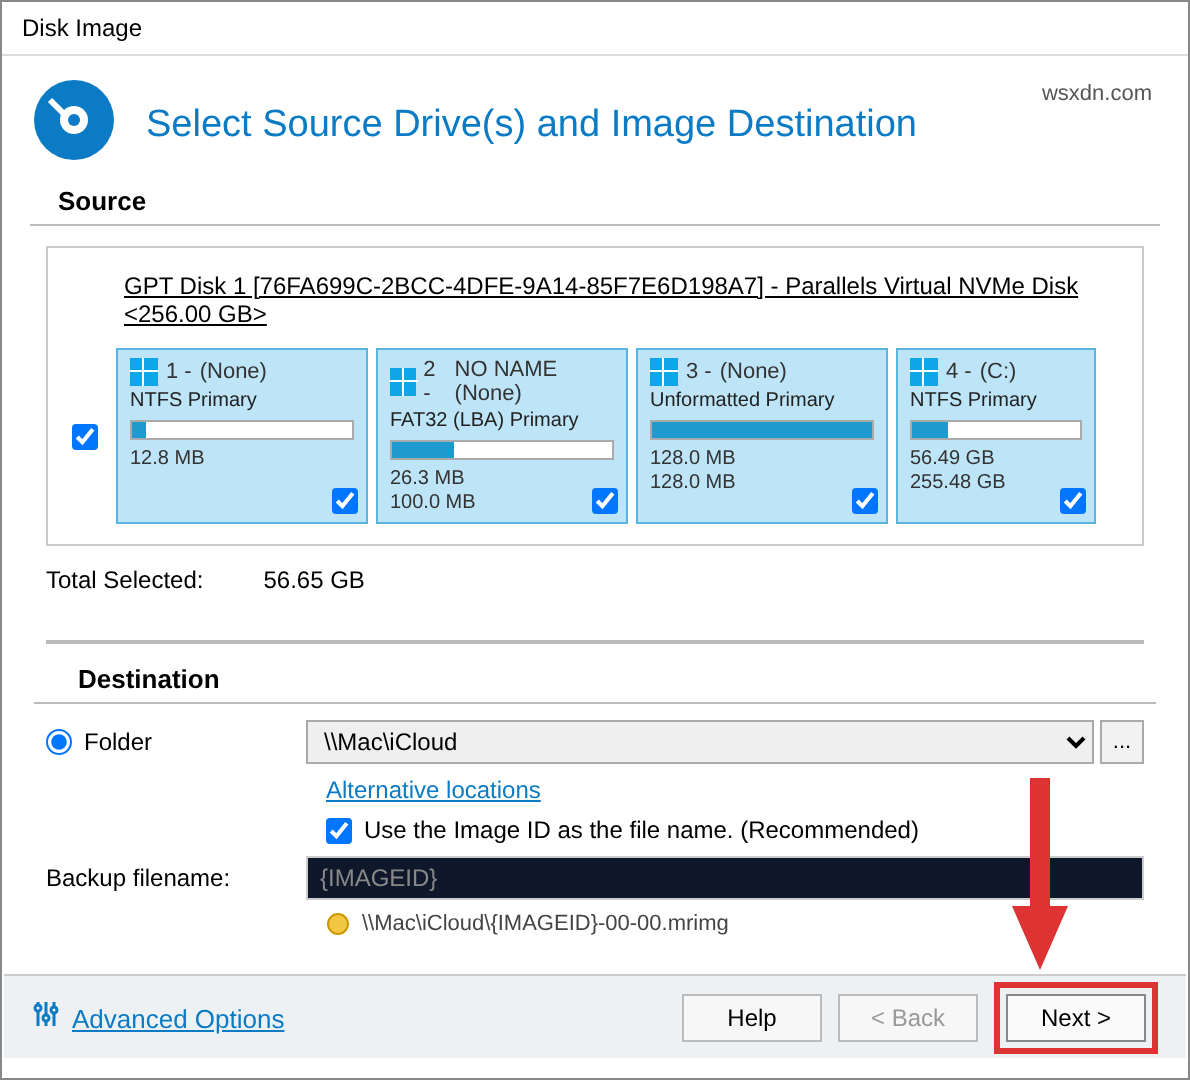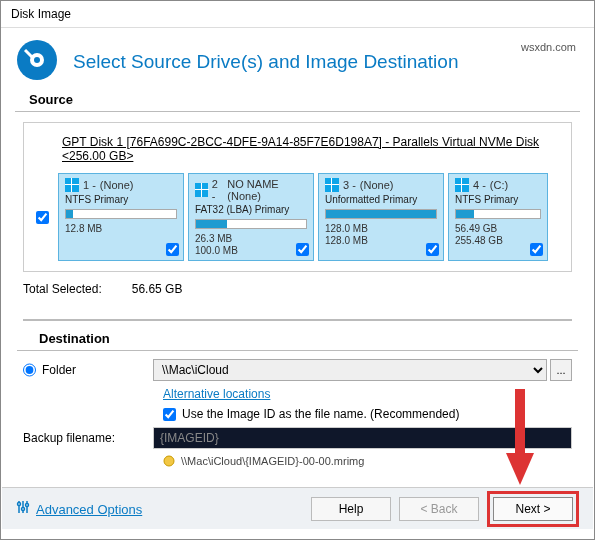--- a/index.html
+++ b/index.html
@@ -36,21 +36,21 @@
     .combo select { flex: 1; font-size: 12px; border: 1px solid #aaa; height: 22px; padding: 1px 4px; }
     .browse { width: 22px; height: 22px; border: 1px solid #aaa; background: #f2f2f2; font-size: 11px; }
     .altloc { color: #0a7bc4; text-decoration: underline; font-size: 12px; padding-left: 140px; margin-bottom: 0; cursor: pointer; }
     .cdrow .lbl { color: #999; }
     .cdbar { flex: 1; height: 18px; background: repeating-linear-gradient(45deg,#d9d9d9,#d9d9d9 3px,#e7e7e7 3px,#e7e7e7 6px); border:1px solid #ccc; }
     .imgid-row { padding-left: 140px; display:flex; align-items:center; gap:6px; margin: 6px 0; }
     .filename-input { flex:1; border:1px solid #ccc; color:#888; font-size:12px; padding:3px 6px; background:#0f172a; }
     .pathline { padding-left: 140px; font-size: 11px; color: #444; display:flex; align-items:flex-start; gap:6px; margin-bottom:10px; }
     .footer { position:absolute; left:1px; right:1px; bottom:10px; height: 42px; background: #eef1f4; border-top:1px solid #ccc; display:flex; align-items:center; padding: 0 14px; gap:8px; }
     .advopt { color:#0a7bc4; text-decoration:underline; font-size:13px; display:flex; align-items:flex-end; gap:6px; margin-right:auto; cursor:pointer; }
-    .btn { width: 80px; height: 24px; font-size: 12px; background:#f7f7f7; border:1px solid #bbb; }
+    .btn { width: 70px; height: 24px; font-size: 12px; background:#f7f7f7; border:1px solid #bbb; }
     .btn:disabled { color:#999; }
     .btn.next { background:#fafafa; border:1px solid #888; }
     .next-wrap { padding:3px; border:3px solid #d33; }
     .arrow { position:absolute; right: 56px; top: 384px; width: 36px; height: 102px; pointer-events:none; }
     .watermark { position:absolute; right:18px; top:40px; font-size:11px; color:#555; writing-mode: horizontal-tb; }
   </style>
 </head>
 <body>
 
 <div class="titlebar">Disk Image</div>

